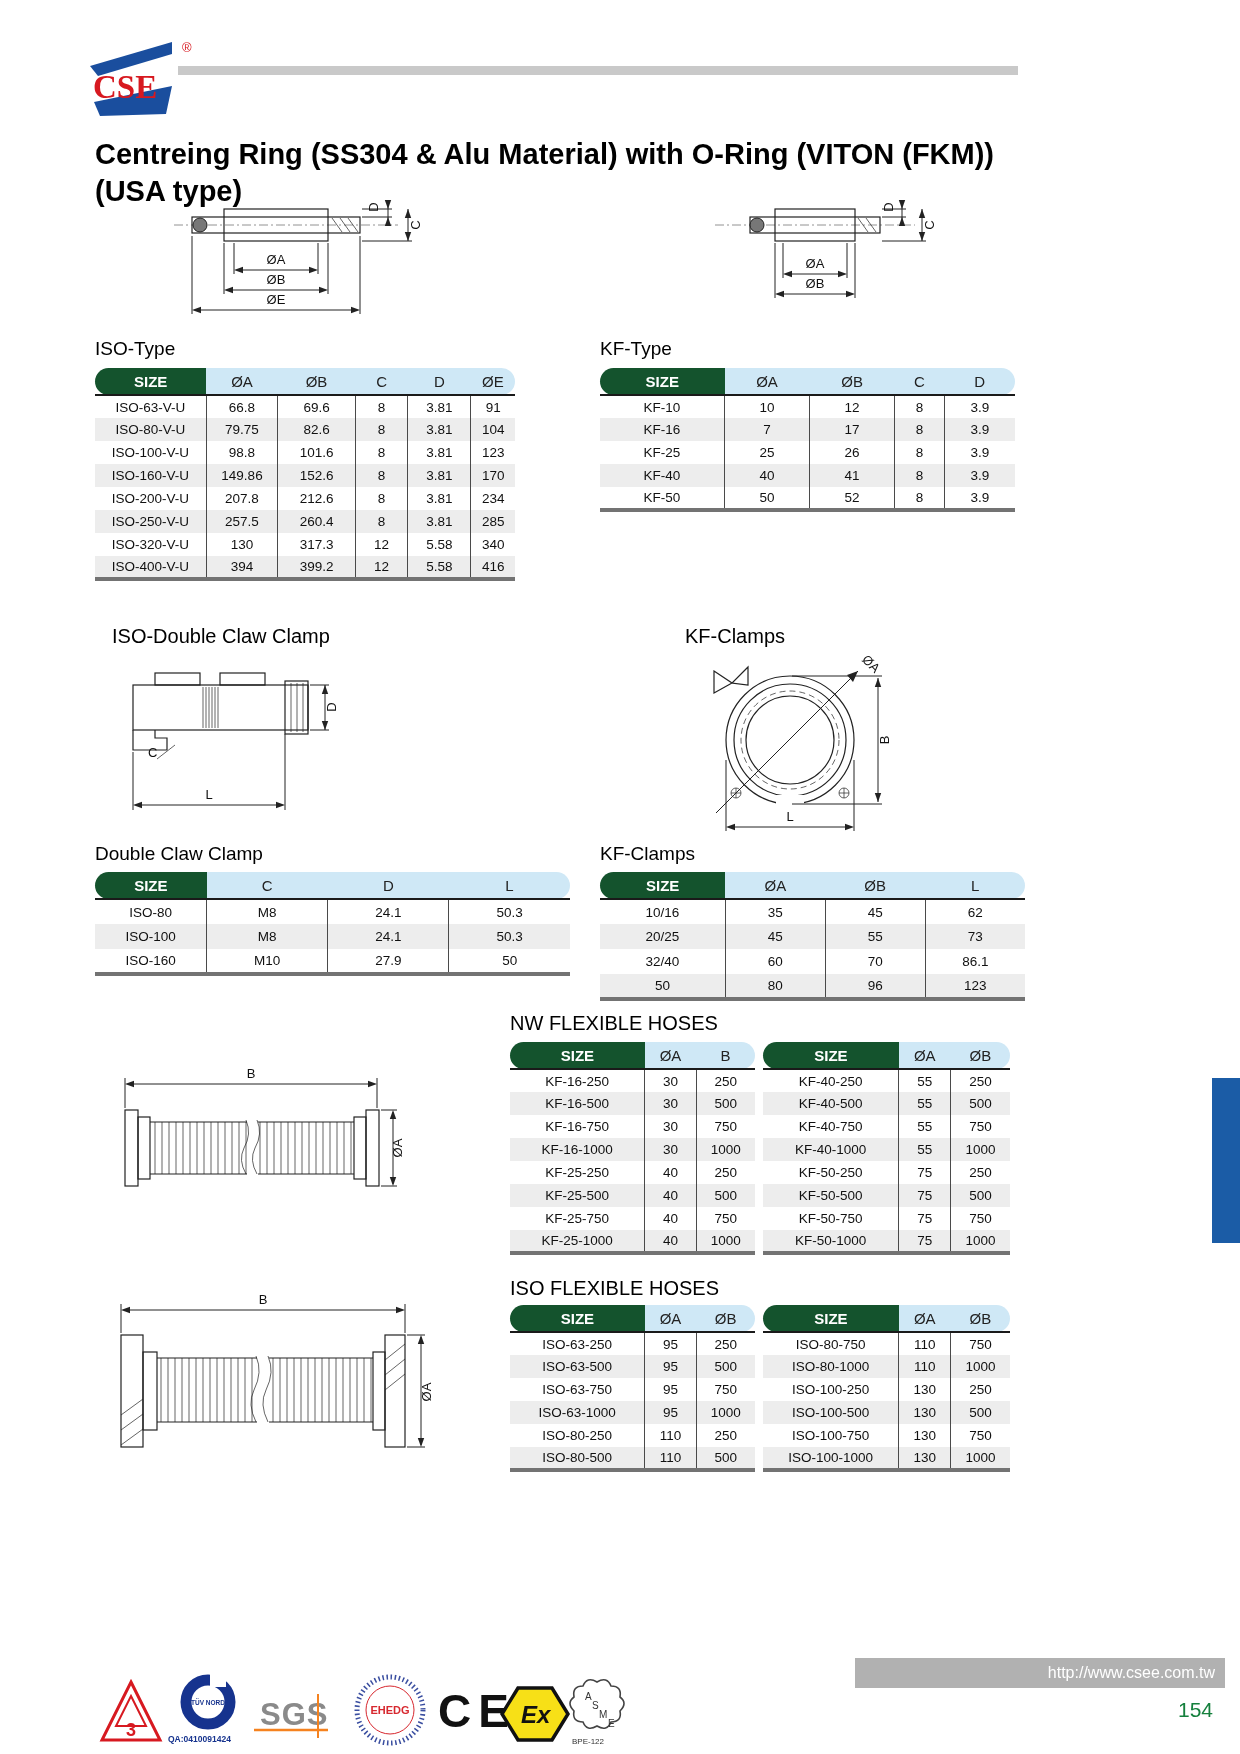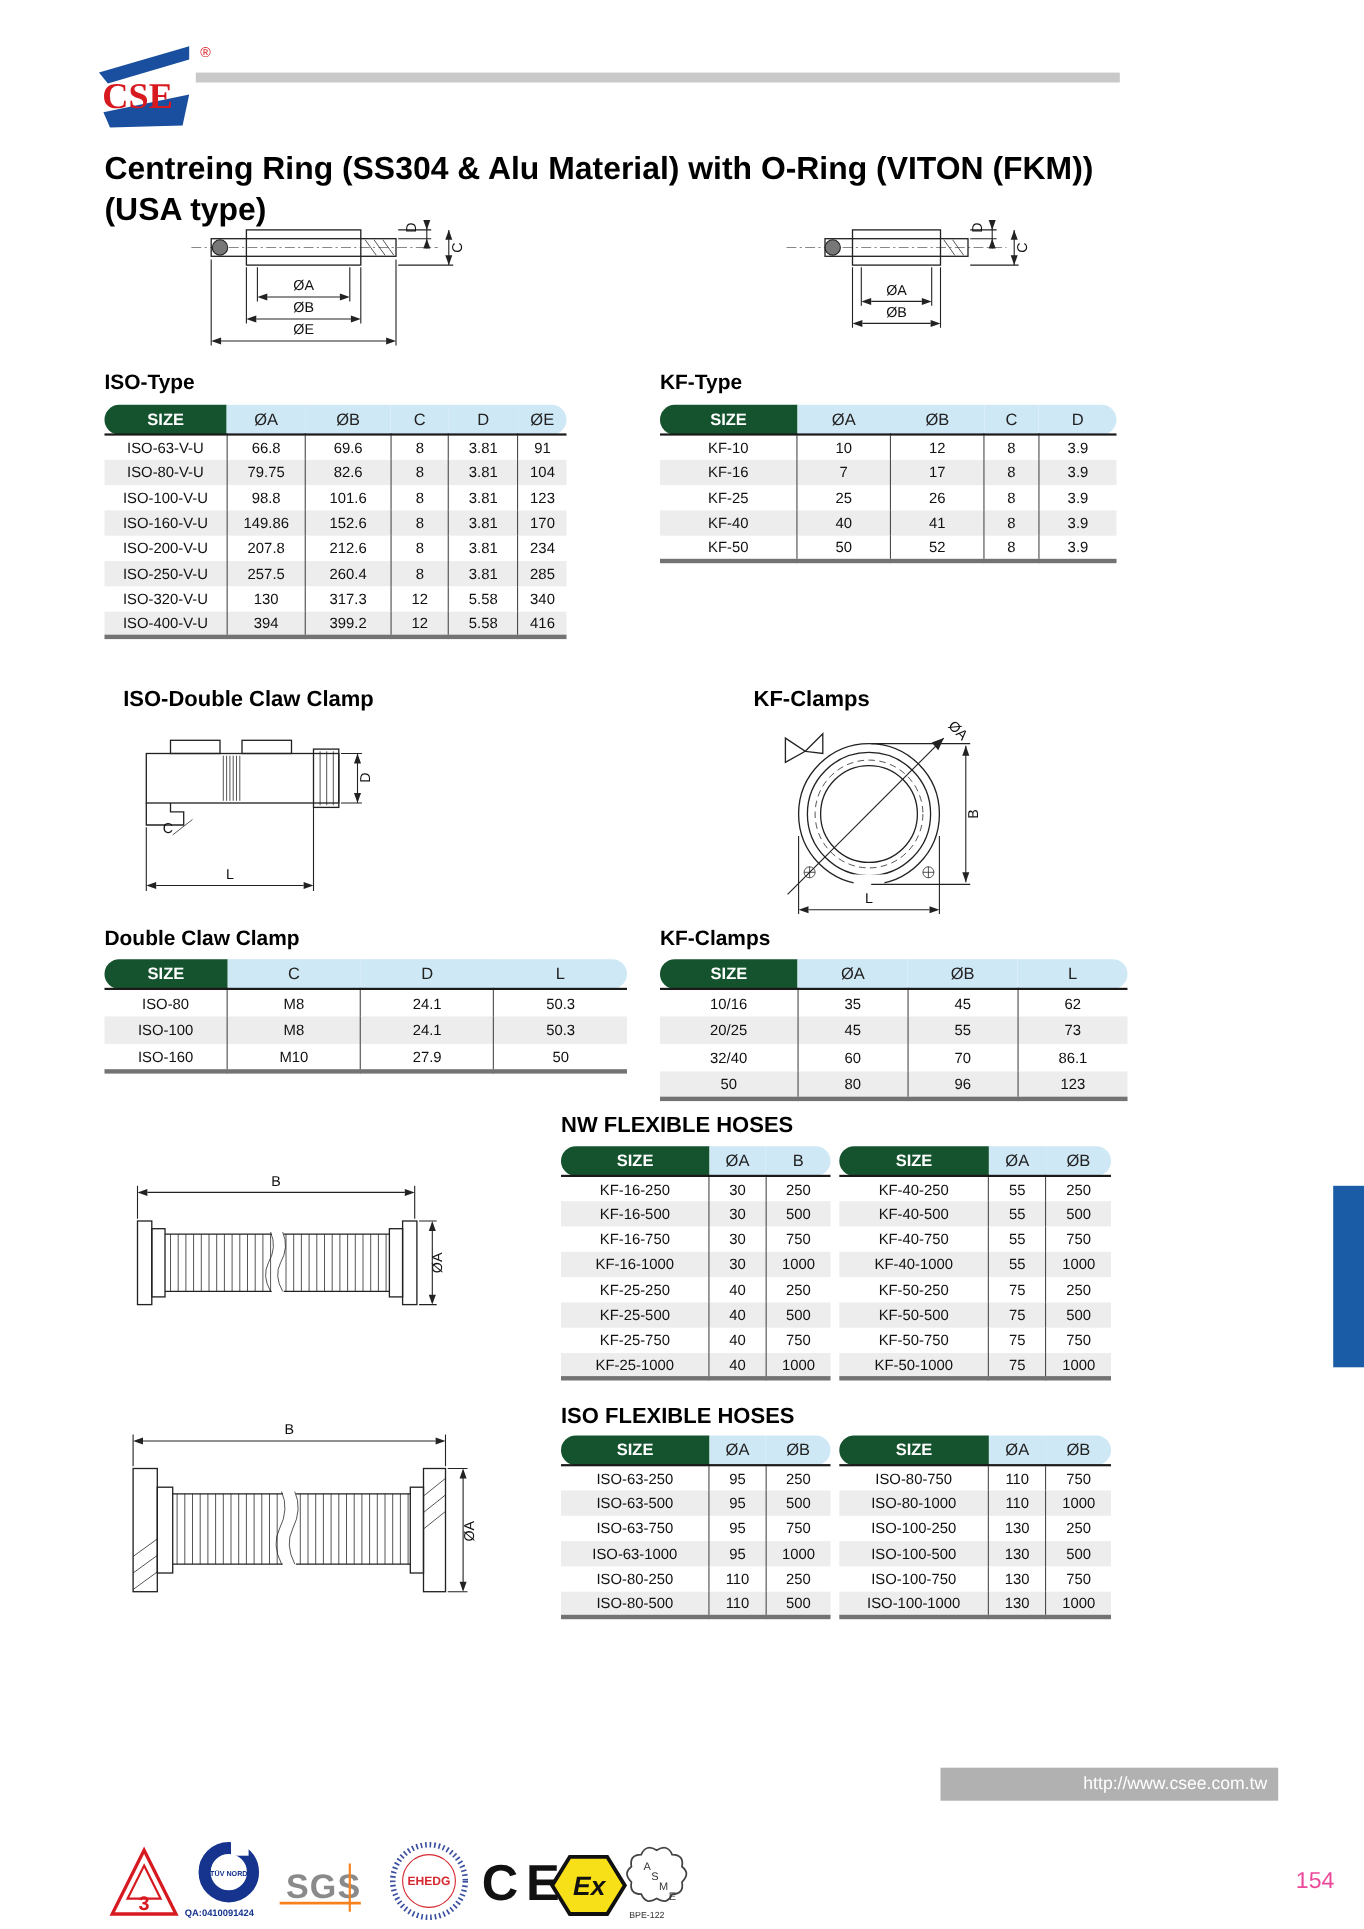--- a/index.html
+++ b/index.html
@@ -2,21 +2,21 @@
 <html><head>
 <meta charset="utf-8">
 <style>
   *{margin:0;padding:0;box-sizing:border-box}
   html,body{background:#888}
   .page{position:relative;width:1240px;height:1754px;background:#fff;margin:0 auto;
         font-family:"Liberation Sans",sans-serif;color:#000;overflow:hidden}
   .abs{position:absolute}
   .rule{background:#c9c9c9}
   .title{font-size:29px;font-weight:bold;line-height:37px}
-  .sec-h{font-weight:bold}
+  .sec-h{font-weight:normal}
   .h19{font-size:19px}.h18{font-size:20px}
   
   table.dtable{border-collapse:collapse;width:100%;table-layout:fixed}
   .dtable th{font-size:15px;height:27px;background:#cfe8f6;font-weight:normal;
              text-align:center;vertical-align:middle;color:#222}
   .dtable th:first-child{background:#14532d;color:#fff;font-weight:bold;
              border-radius:14px 0 0 14px}
   .dtable th:last-child{border-radius:0 14px 14px 0}
   .dtable thead tr{border-bottom:2px solid #1a1a1a}
   .dtable td{font-size:13.5px;height:23px;text-align:center;color:#111;
@@ -39,21 +39,21 @@
   svg{display:block}
   .ln{stroke:#222;stroke-width:1.2;fill:none}
   .thin{stroke:#222;stroke-width:0.7;fill:none}
   .dim{stroke:#222;stroke-width:1;fill:none}
   .ah{fill:#222;stroke:none}
   .dtx{font-family:"Liberation Sans",sans-serif;font-size:13px;fill:#111}
   .cl{stroke:#777;stroke-width:0.8;fill:none;stroke-dasharray:9 3 2 3}
   
   .urlbar{background:#b1b1b1;color:#fff;font-size:16px;display:flex;
           align-items:center;justify-content:flex-end;padding-right:10px}
-  .pageno{font-size:21px;color:#ec4899}
+  .pageno{font-size:21px;color:#15803d}
   .side-tab{background:#1b5ca6}
   .qa{font-size:8.5px;color:#16338e;font-weight:bold}
   .bpe{font-size:8px;color:#333}
 </style>
 </head>
 <body>
 
 <div class="page">
 
   <svg class="abs" style="left:84px;top:38px" width="96" height="82" viewBox="0 0 96 82">
@@ -663,18 +663,18 @@
     <svg class="abs" style="left:568px;top:1678px" width="58" height="58" viewBox="0 0 58 58">
       <path d="M29 4q10-6 14 4q11 0 9 11q8 6 0 14q2 11-9 11q-4 10-14 4q-10 6-14-4q-11 0-9-11q-8-8 0-14q-2-11 9-11q4-10 14-4Z" fill="none" stroke="#444" stroke-width="1.6"></path>
       <text x="17" y="22" font-size="10" fill="#333">A</text>
       <text x="24" y="31" font-size="10" fill="#333">S</text>
       <text x="31" y="40" font-size="10" fill="#333">M</text>
       <text x="40" y="49" font-size="10" fill="#333">E</text>
     </svg>
     <div class="abs bpe" style="left:572px;top:1737px">BPE-122</div>
   </div>
 
-  <div class="abs urlbar" style="left:855px;top:1607px;width:307px;height:30px">
+  <div class="abs urlbar" style="left:855px;top:1658px;width:370px;height:30px">
     <span>http://www.csee.com.tw</span>
   </div>
   <div class="abs pageno" style="left:1178px;top:1698px">154</div>
 
 </div>
 
 </body></html>

